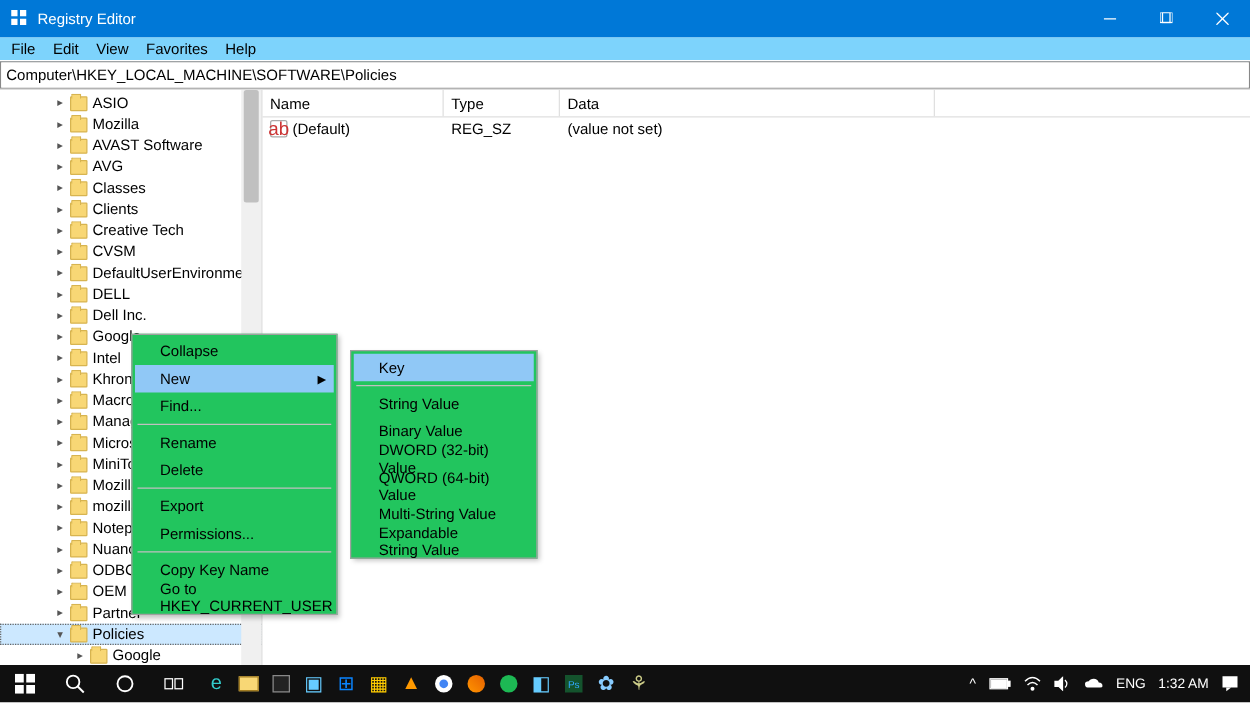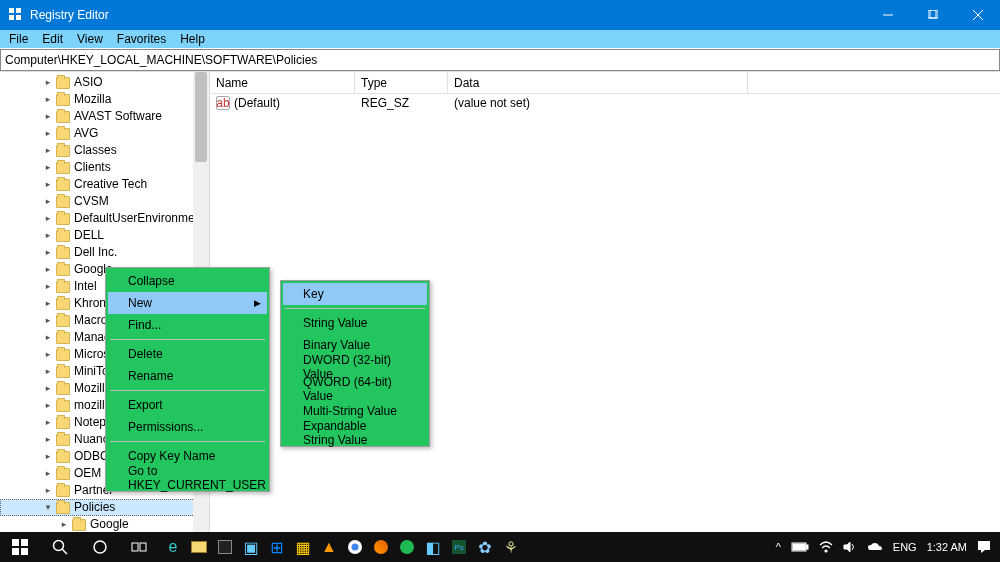--- a/index.html
+++ b/index.html
@@ -23,21 +23,21 @@
 .node .expander { width: 12px; height: 12px; display: flex; align-items: center; justify-content: center; color: #555; font-size: 9px; margin-right: 2px; }
 .node .folder { width: 14px; height: 12px; background: #f8d775; border: 1px solid #d7b450; border-radius: 1px; margin-right: 4px; flex-shrink: 0; position: relative; }
 .node .folder::before { content: ""; position: absolute; top: -3px; left: 0; width: 6px; height: 3px; background: #f8d775; border: 1px solid #d7b450; border-bottom: none; border-radius: 1px 1px 0 0; }
 .node.selected { background: #cce8ff; outline: 1px dotted #666; outline-offset: -1px; }
 .node.selected .label { background: #cce8ff; }
 .listview { flex: 1; font-size: 12px; }
 .list-header { display: flex; height: 22px; border-bottom: 1px solid #e0e0e0; align-items: center; }
 .list-header .col { padding: 0 6px; border-right: 1px solid #e0e0e0; height: 100%; display: flex; align-items: center; }
 .list-row { display: flex; height: 18px; align-items: center; }
 .list-row .cell { padding: 0 6px; display: flex; align-items: center; }
-.val-icon { width: 14px; height: 14px; margin-right: 4px; display: inline-flex; align-items: center; justify-content: center; font-size: 12px; color: #cc3333; border: 1px solid #aaa; border-radius: 2px; background: #fff; }
+.val-icon { width: 14px; height: 14px; margin-right: 4px; display: inline-flex; align-items: center; justify-content: center; font-size: 15px; color: #cc3333; border: 1px solid #aaa; border-radius: 2px; background: #fff; }
 .taskbar { height: 30px; background: #101010; display: flex; align-items: center; }
 .taskbar .tb-item { width: 40px; height: 30px; display: flex; align-items: center; justify-content: center; color: #fff; }
 .taskbar .tb-item.thin { width: 26px; }
 .taskbar .tray { margin-left: auto; display: flex; align-items: center; color: #fff; font-size: 11px; padding-right: 4px; }
 .taskbar .tray .tray-item { padding: 0 5px; display: flex; align-items: center; }
 .context-menu { position: absolute; background: #22c55e; border: 1px solid #a0a0a0; box-shadow: 2px 2px 4px rgba(0,0,0,.25); font-size: 12px; padding: 2px; }
 .context-menu .cm-item { height: 22px; display: flex; align-items: center; padding: 0 30px 0 20px; position: relative; }
 .context-menu .cm-item.highlight { background: #90c8f6; }
 .context-menu .cm-sep { height: 1px; background: #c0c0c0; margin: 3px 2px; }
 .context-menu .submenu-arrow { position: absolute; right: 6px; font-size: 9px; }
@@ -247,22 +247,22 @@
       <div class="cell col-type">REG_SZ</div>
       <div class="cell col-data">(value not set)</div>
     </div>
   </div>
 
   <div class="context-menu" id="ctx-main" style="left:105px; top:195px; width:165px;">
       <div class="cm-item">Collapse</div>
       <div class="cm-item highlight">New<span class="submenu-arrow">▶</span></div>
       <div class="cm-item">Find...</div>
       <div class="cm-sep"></div>
+      <div class="cm-item">Rename</div>
       <div class="cm-item">Delete</div>
-      <div class="cm-item">Rename</div>
       <div class="cm-sep"></div>
       <div class="cm-item">Export</div>
       <div class="cm-item">Permissions...</div>
       <div class="cm-sep"></div>
       <div class="cm-item">Copy Key Name</div>
       <div class="cm-item">Go to HKEY_CURRENT_USER</div>
     </div>
   <div class="context-menu" id="ctx-sub" style="left:280px; top:208px; width:150px;">
       <div class="cm-item highlight">Key</div>
       <div class="cm-sep"></div>

